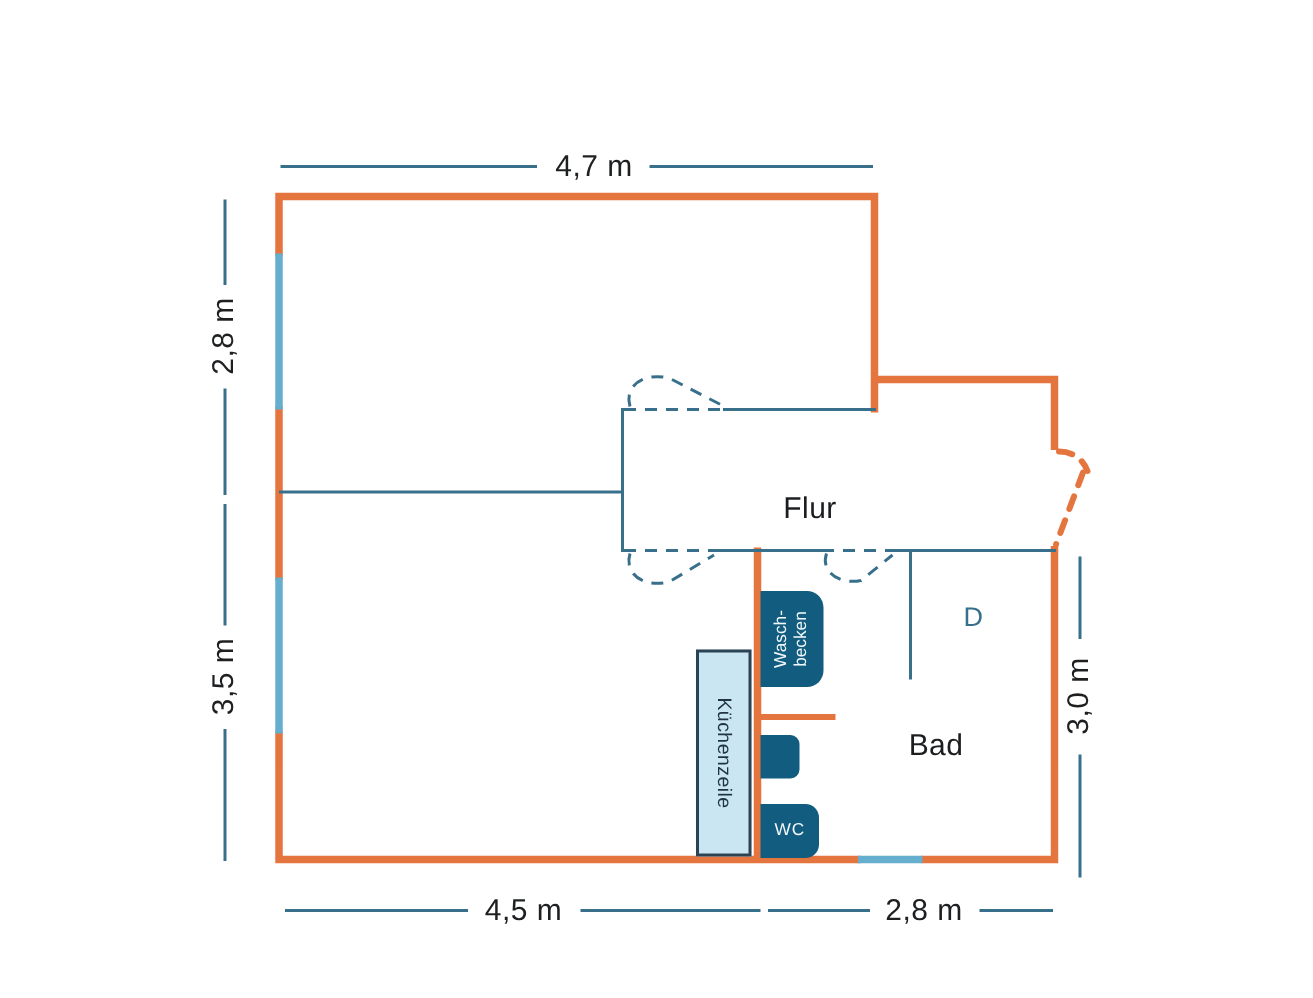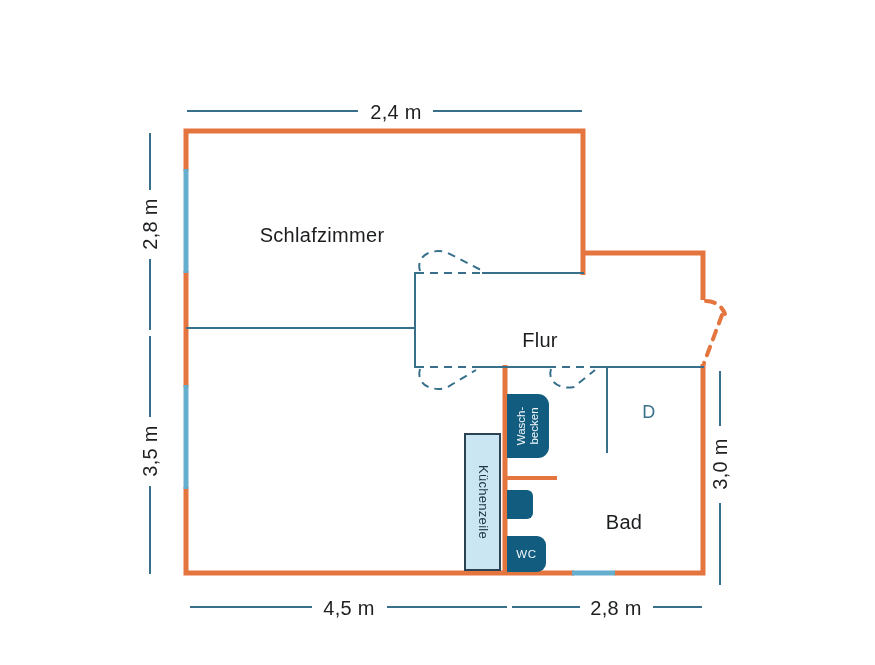--- a/index.html
+++ b/index.html
@@ -92,30 +92,29 @@
     <g stroke="#38708c" stroke-width="2" fill="none">
       <path d="M 187 111 L 358 111 M 433 111 L 582 111"></path>
       <path d="M 150 133 L 150 190 M 150 259 L 150 330"></path>
       <path d="M 150 336 L 150 417 M 150 486 L 150 574"></path>
       <path d="M 190 607 L 312 607 M 387 607 L 507 607"></path>
       <path d="M 512 607 L 580 607 M 653 607 L 702 607"></path>
       <path d="M 720 371 L 720 426 M 720 503 L 720 585"></path>
     </g>
   </svg>
 
-  <div class="lbl" style="left:396px;top:112px;">2,4 m</div>
+  <div class="lbl" style="left:396px;top:112px;">4,7 m</div>
   <div class="lbl rot" style="left:150px;top:224px;">2,8 m</div>
   <div class="lbl rot" style="left:150px;top:451px;">3,5 m</div>
   <div class="lbl" style="left:349px;top:608px;">4,5 m</div>
   <div class="lbl" style="left:616px;top:608px;">2,8 m</div>
   <div class="lbl rot" style="left:720px;top:464px;">3,0 m</div>
 
-  <div class="lbl room" style="left:322px;top:235px;">Schlafzimmer</div>
   <div class="lbl room" style="left:540px;top:304px;margin-top:36px;">Flur</div>
-  <div class="lbl room" style="left:624px;top:522px;">Bad</div>
+  <div class="lbl room" style="left:624px;top:498px;">Bad</div>
   <div class="lbl dusche" style="left:649px;top:412px;">D</div>
 
   <div class="fixture" id="waschbecken">
     <div class="fixlbl rot">
       <span style="display:block;">Wasch-</span>
       <span style="display:block;">becken</span>
     </div>
   </div>
 
   <div class="fixture" id="small-cabinet"></div>

